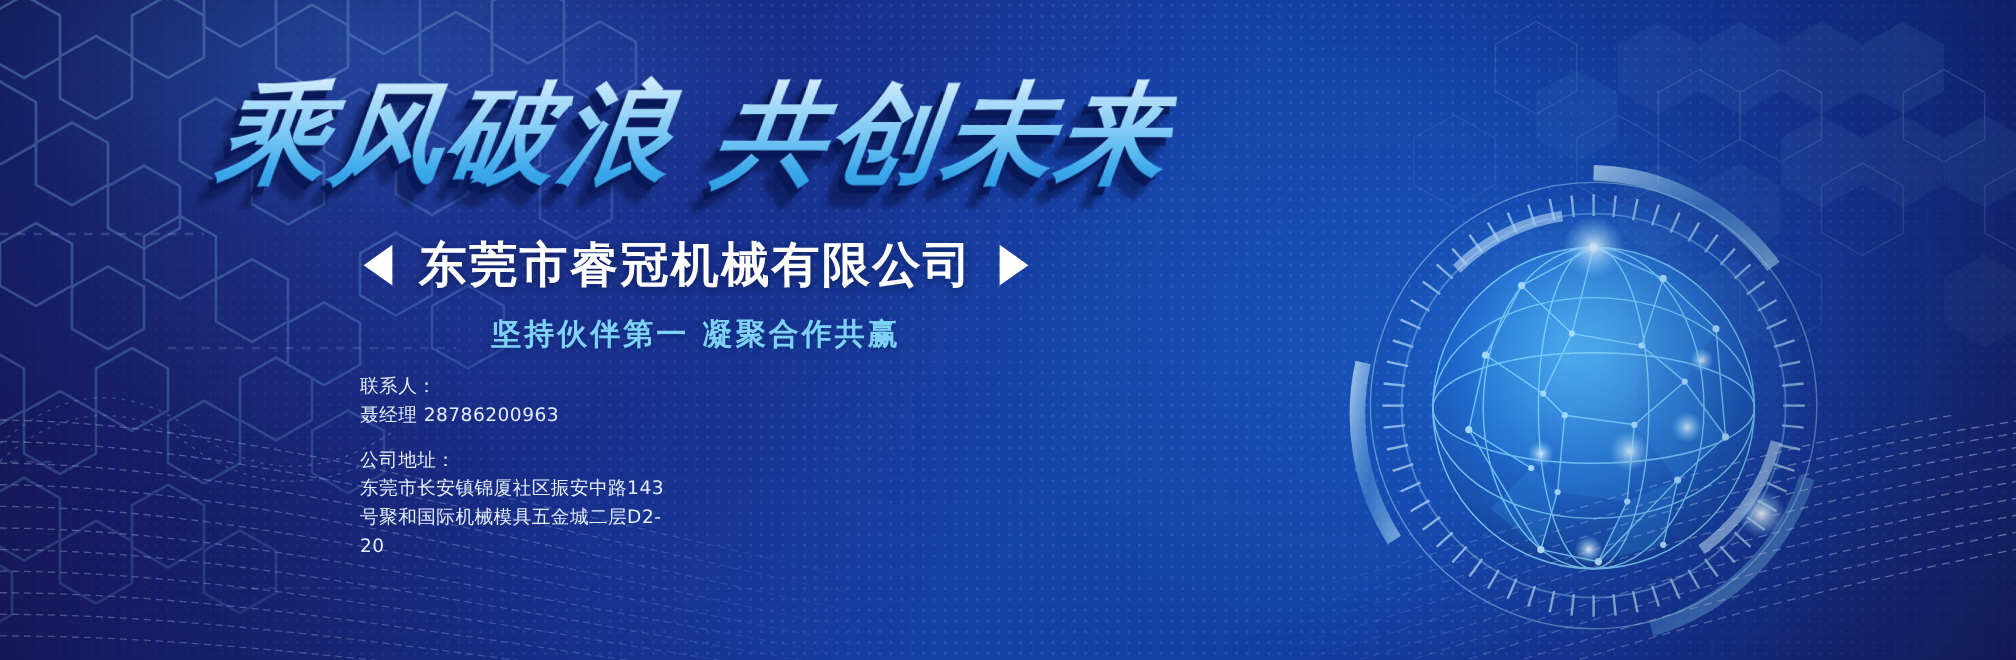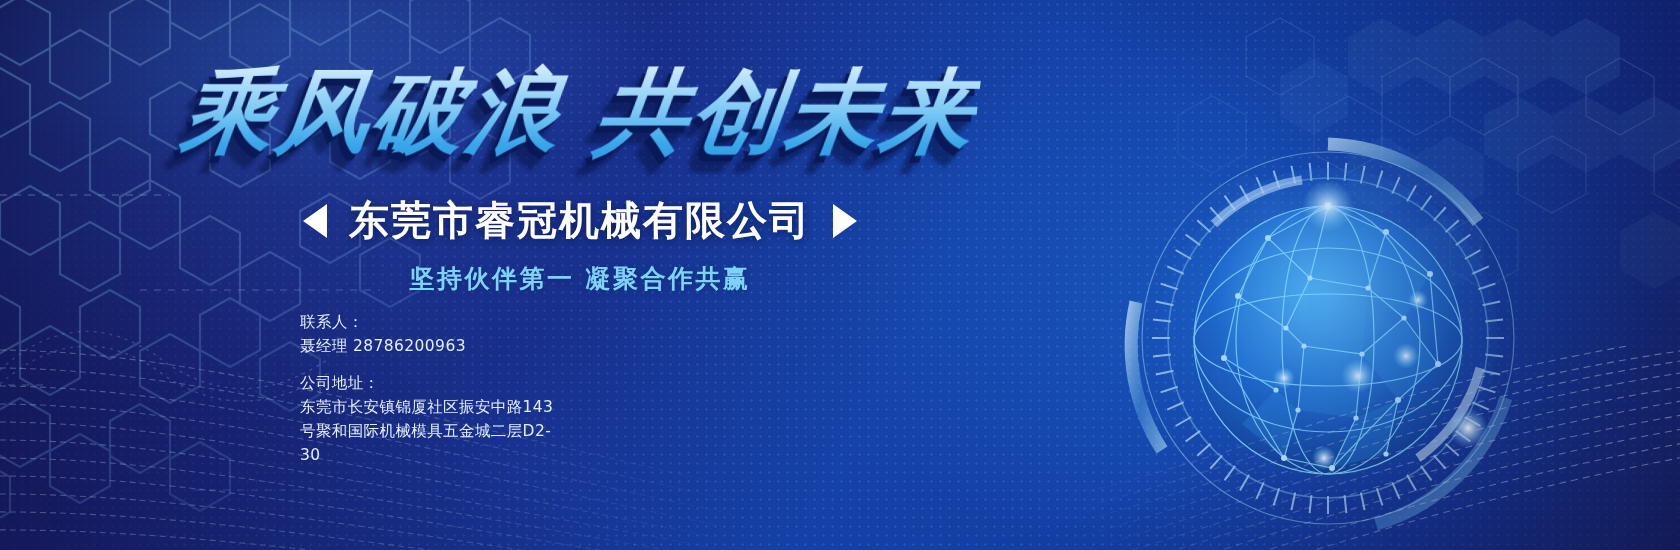--- a/index.html
+++ b/index.html
@@ -508,17 +508,17 @@
 
   <div class="slogan">坚持伙伴第一 凝聚合作共赢</div>
 
   <div class="contact">
     <div class="contact-line">
       <span class="lbl">联系人：</span>
       <span class="val">聂经理 28786200963</span>
     </div>
     <div class="contact-line addr-line">
       <span class="lbl">公司地址：</span>
-      <span class="val">东莞市长安镇锦厦社区振安中路143号聚和国际机械模具五金城二层D2-30</span>
+      <span class="val">东莞市长安镇锦厦社区振安中路143号聚和国际机械模具五金城二层D2-20</span>
     </div>
   </div>
 
 </div>
 
 </body></html>

